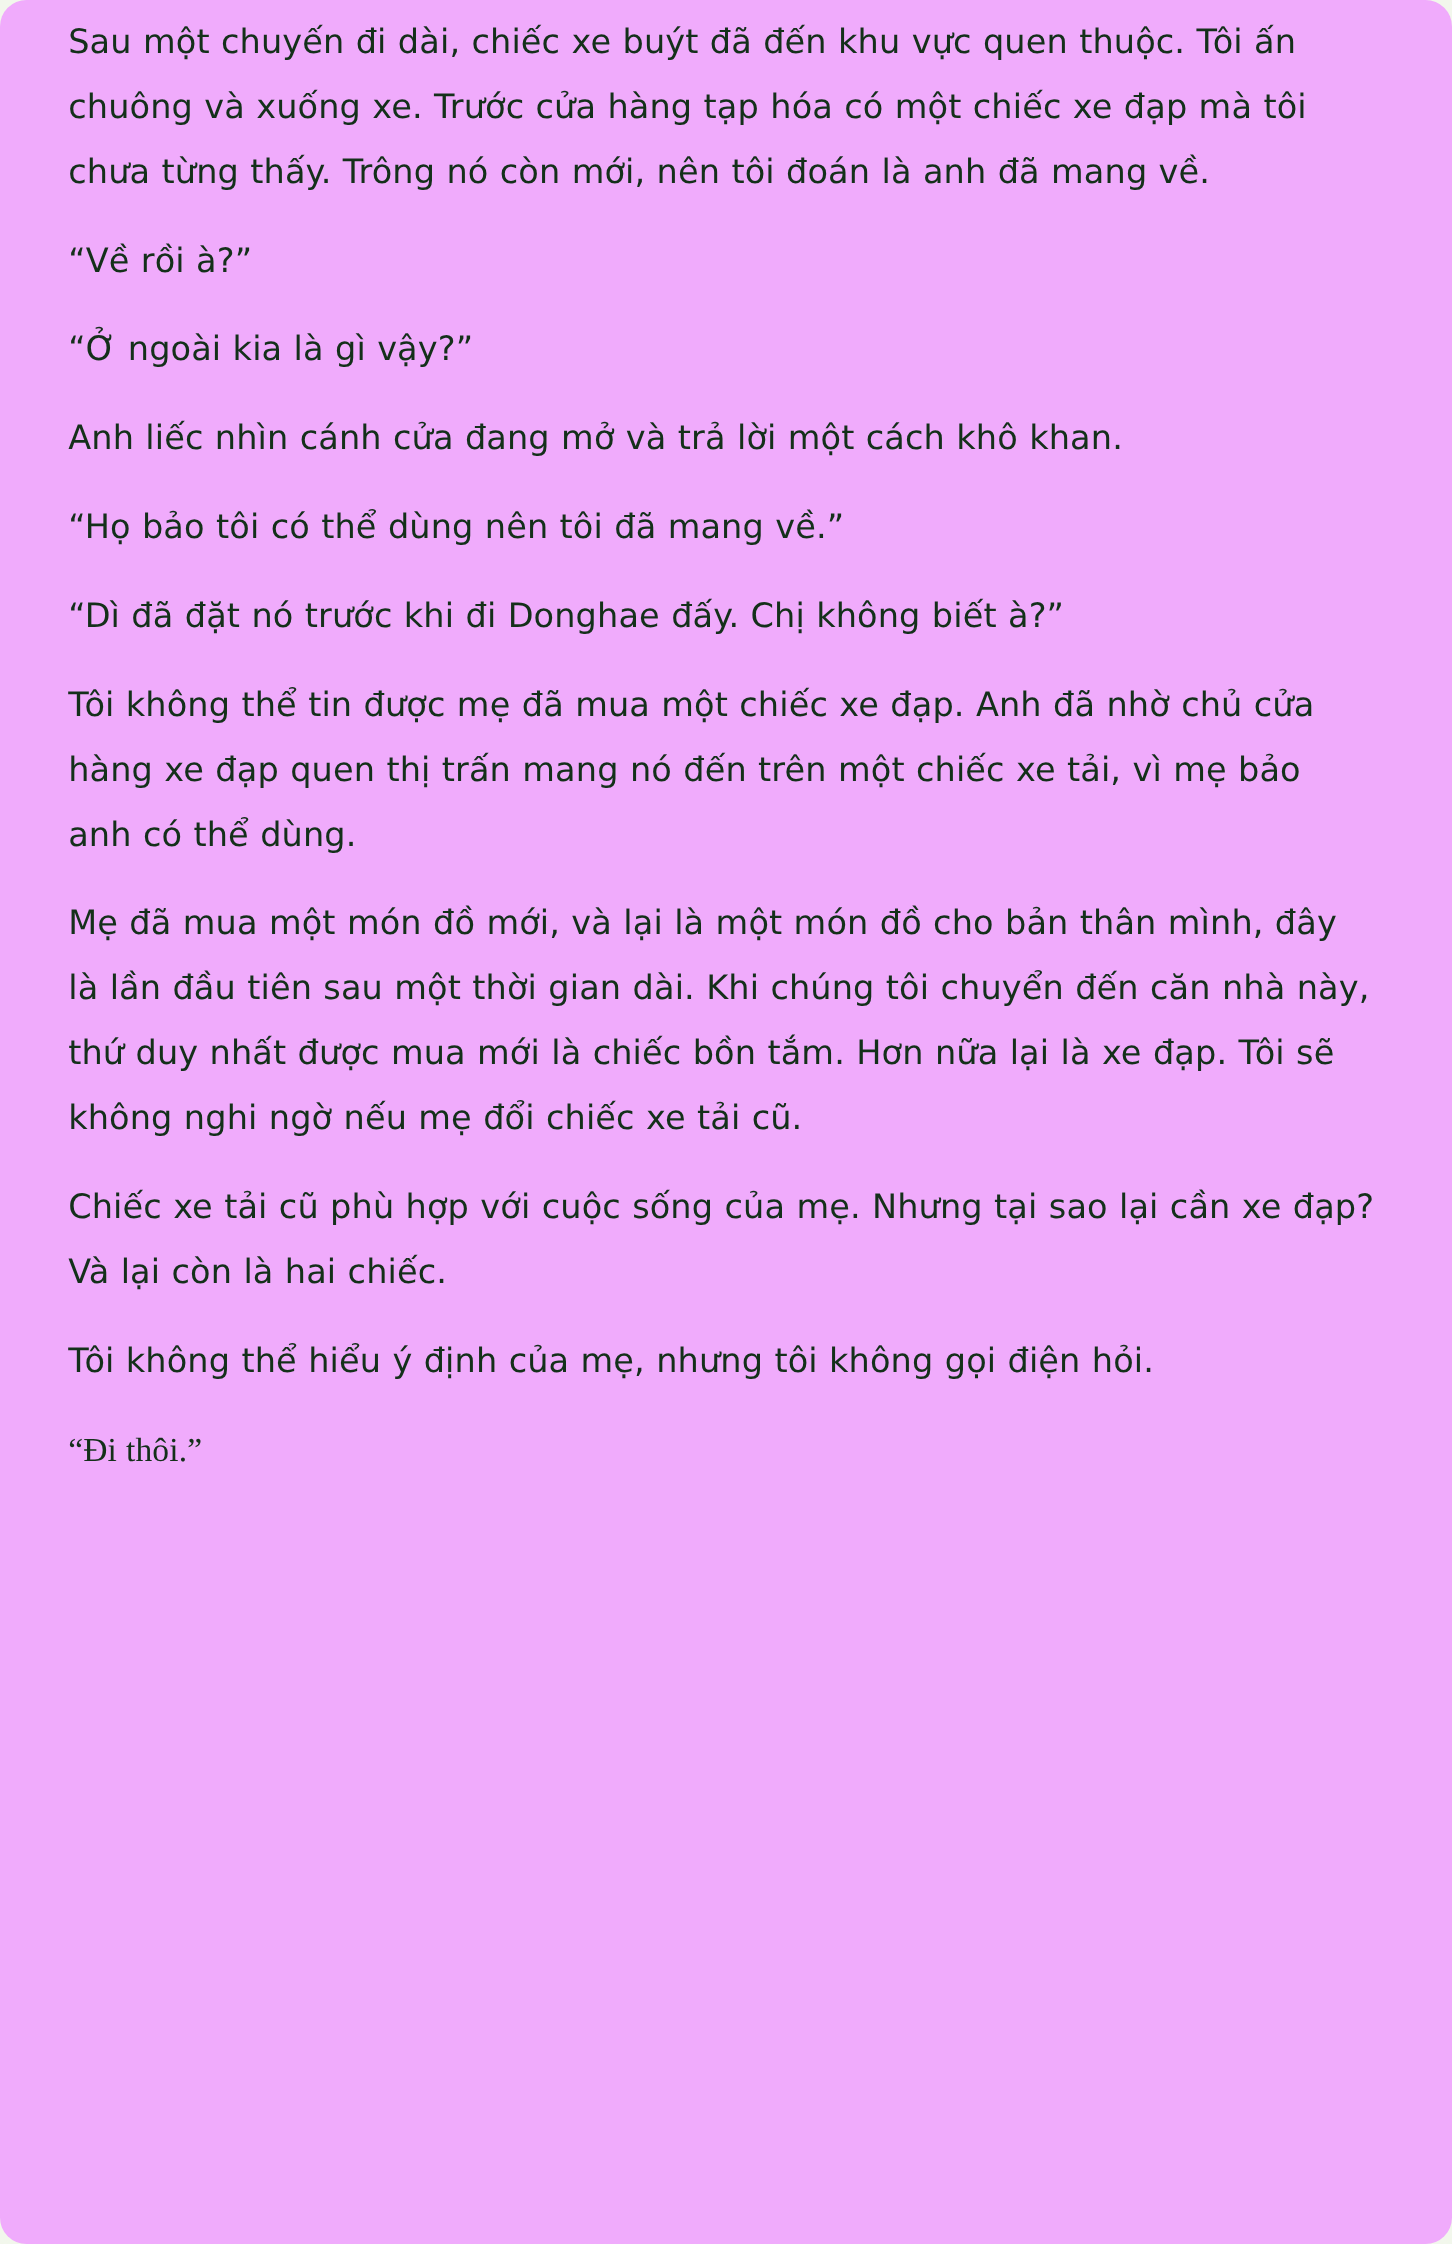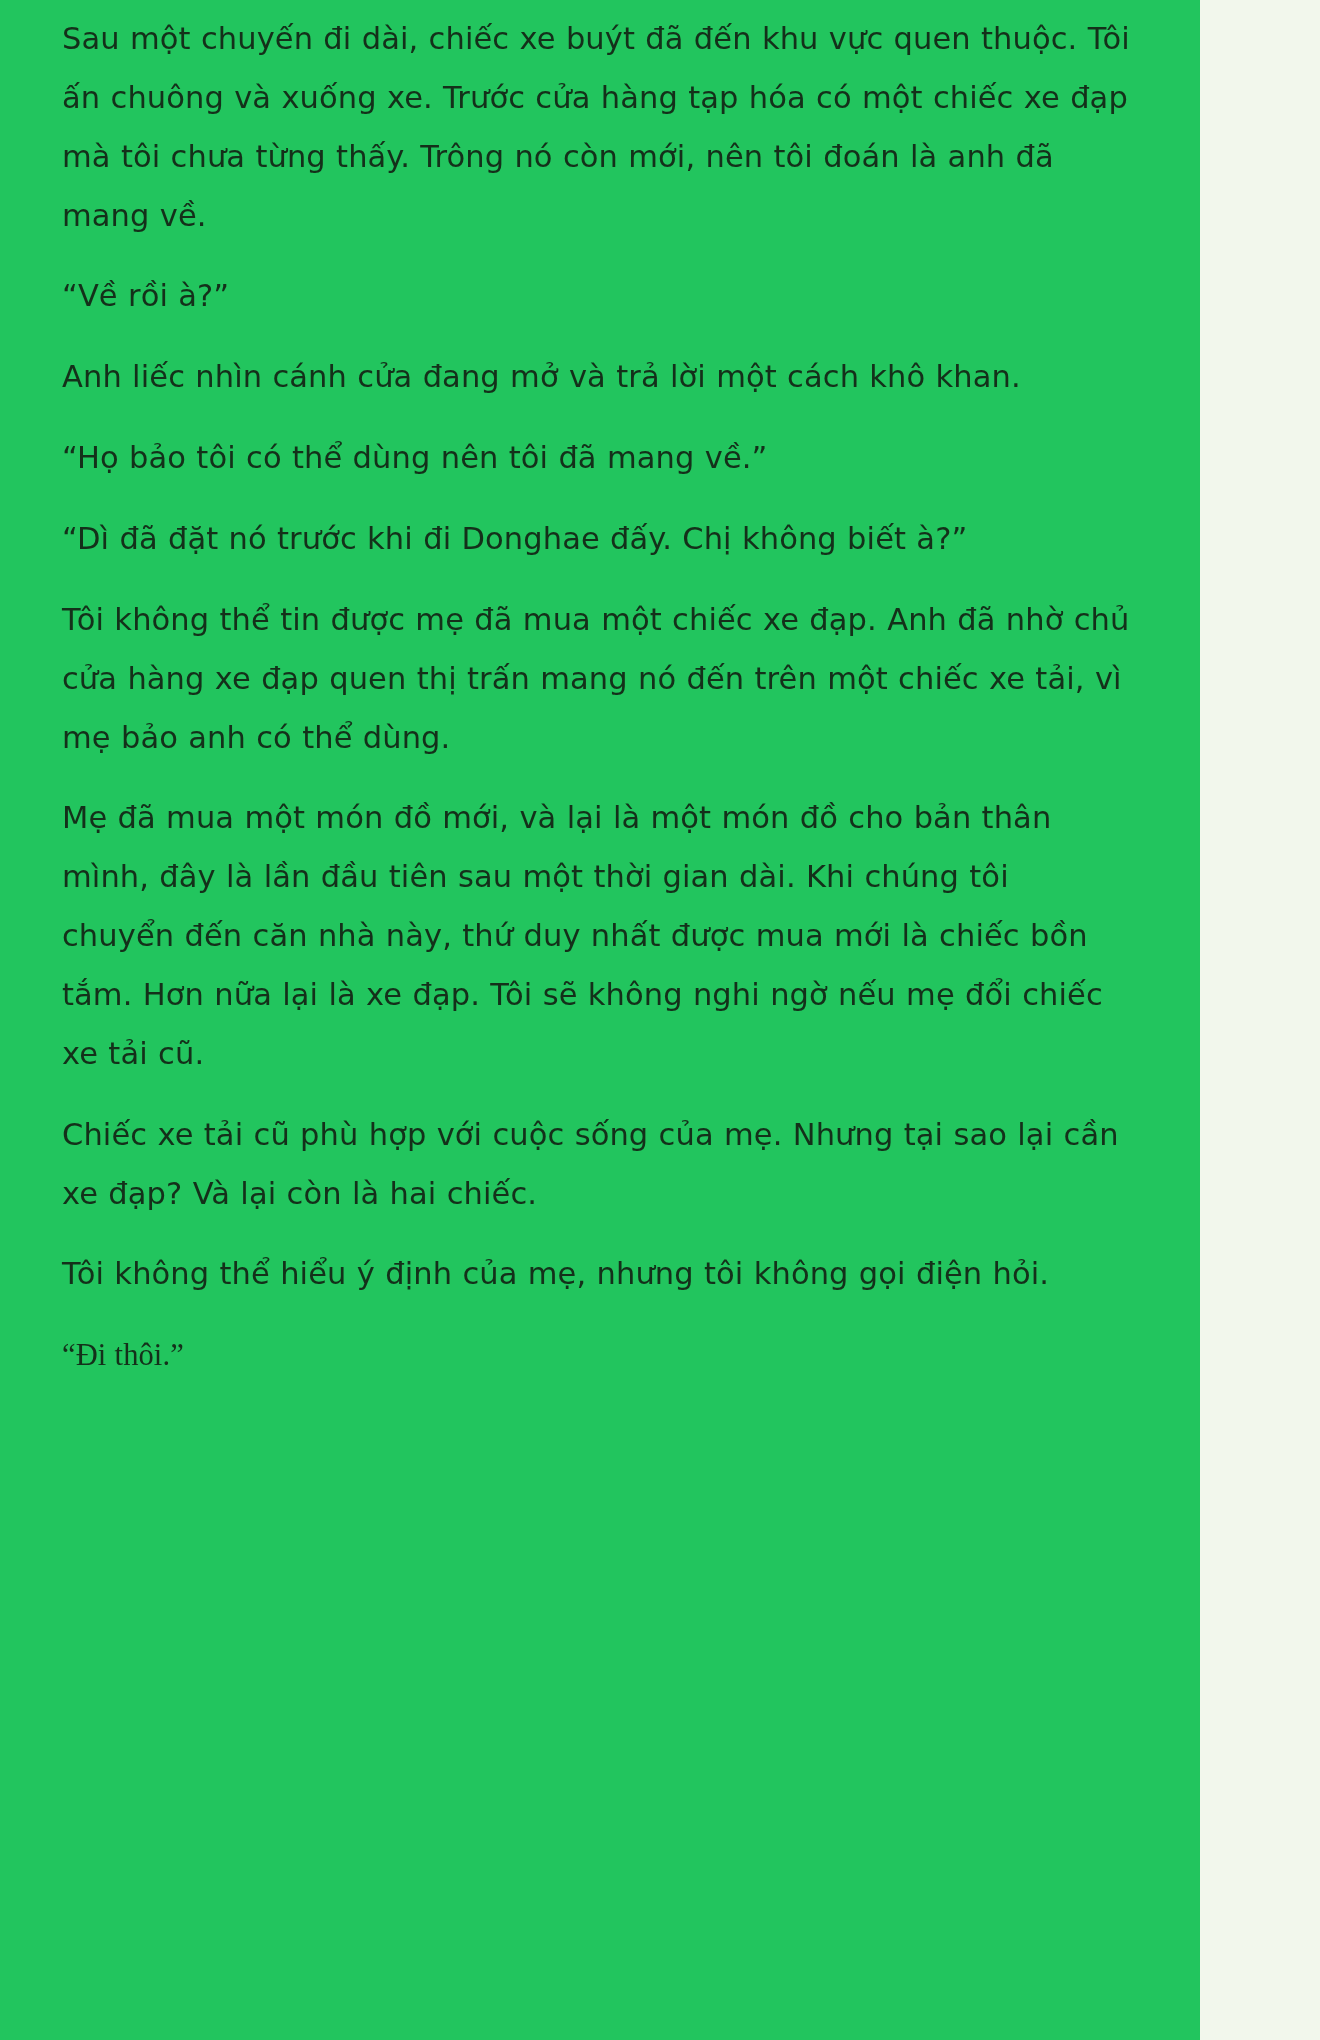--- a/index.html
+++ b/index.html
@@ -8,24 +8,25 @@
     background: #f2f7ec;
   }
   body {
     width: 1320px;
     min-height: 2040px;
     font-family: "DejaVu Sans", sans-serif;
     color: #14301a;
   }
   .page {
     box-sizing: border-box;
-    width: 1200px;
+    width: 1320px;
     min-height: 2040px;
-    background: #22c55e;
+    background: #f0abfc;
     padding: 10px 70px 40px 62px;
+    border-radius: 24px;
   }
   .reader-body {
     display: block;
   }
   p.para {
     margin: 0 0 22px 0;
     font-size: 30.5px;
     line-height: 1.93;
     letter-spacing: 0.1px;
     color: #14301a;
@@ -38,20 +39,21 @@
     font-family: Liberation Serif, serif;
   }
 </style>
 </head>
 <body>
 
 <div class="page">
   <div class="reader-body">
     <p class="para">Sau một chuyến đi dài, chiếc xe buýt đã đến khu vực quen thuộc. Tôi ấn chuông và xuống xe. Trước cửa hàng tạp hóa có một chiếc xe đạp mà tôi chưa từng thấy. Trông nó còn mới, nên tôi đoán là anh đã mang về.</p>
     <p class="para">“Về rồi à?”</p>
+    <p class="para">“Ở ngoài kia là gì vậy?”</p>
     <p class="para">Anh liếc nhìn cánh cửa đang mở và trả lời một cách khô khan.</p>
     <p class="para">“Họ bảo tôi có thể dùng nên tôi đã mang về.”</p>
     <p class="para">“Dì đã đặt nó trước khi đi Donghae đấy. Chị không biết à?”</p>
     <p class="para">Tôi không thể tin được mẹ đã mua một chiếc xe đạp. Anh đã nhờ chủ cửa hàng xe đạp quen thị trấn mang nó đến trên một chiếc xe tải, vì mẹ bảo anh có thể dùng.</p>
     <p class="para">Mẹ đã mua một món đồ mới, và lại là một món đồ cho bản thân mình, đây là lần đầu tiên sau một thời gian dài. Khi chúng tôi chuyển đến căn nhà này, thứ duy nhất được mua mới là chiếc bồn tắm. Hơn nữa lại là xe đạp. Tôi sẽ không nghi ngờ nếu mẹ đổi chiếc xe tải cũ.</p>
     <p class="para">Chiếc xe tải cũ phù hợp với cuộc sống của mẹ. Nhưng tại sao lại cần xe đạp? Và lại còn là hai chiếc.</p>
     <p class="para">Tôi không thể hiểu ý định của mẹ, nhưng tôi không gọi điện hỏi.</p>
     <p class="para">“Đi thôi.”</p>
   </div>
 </div>

